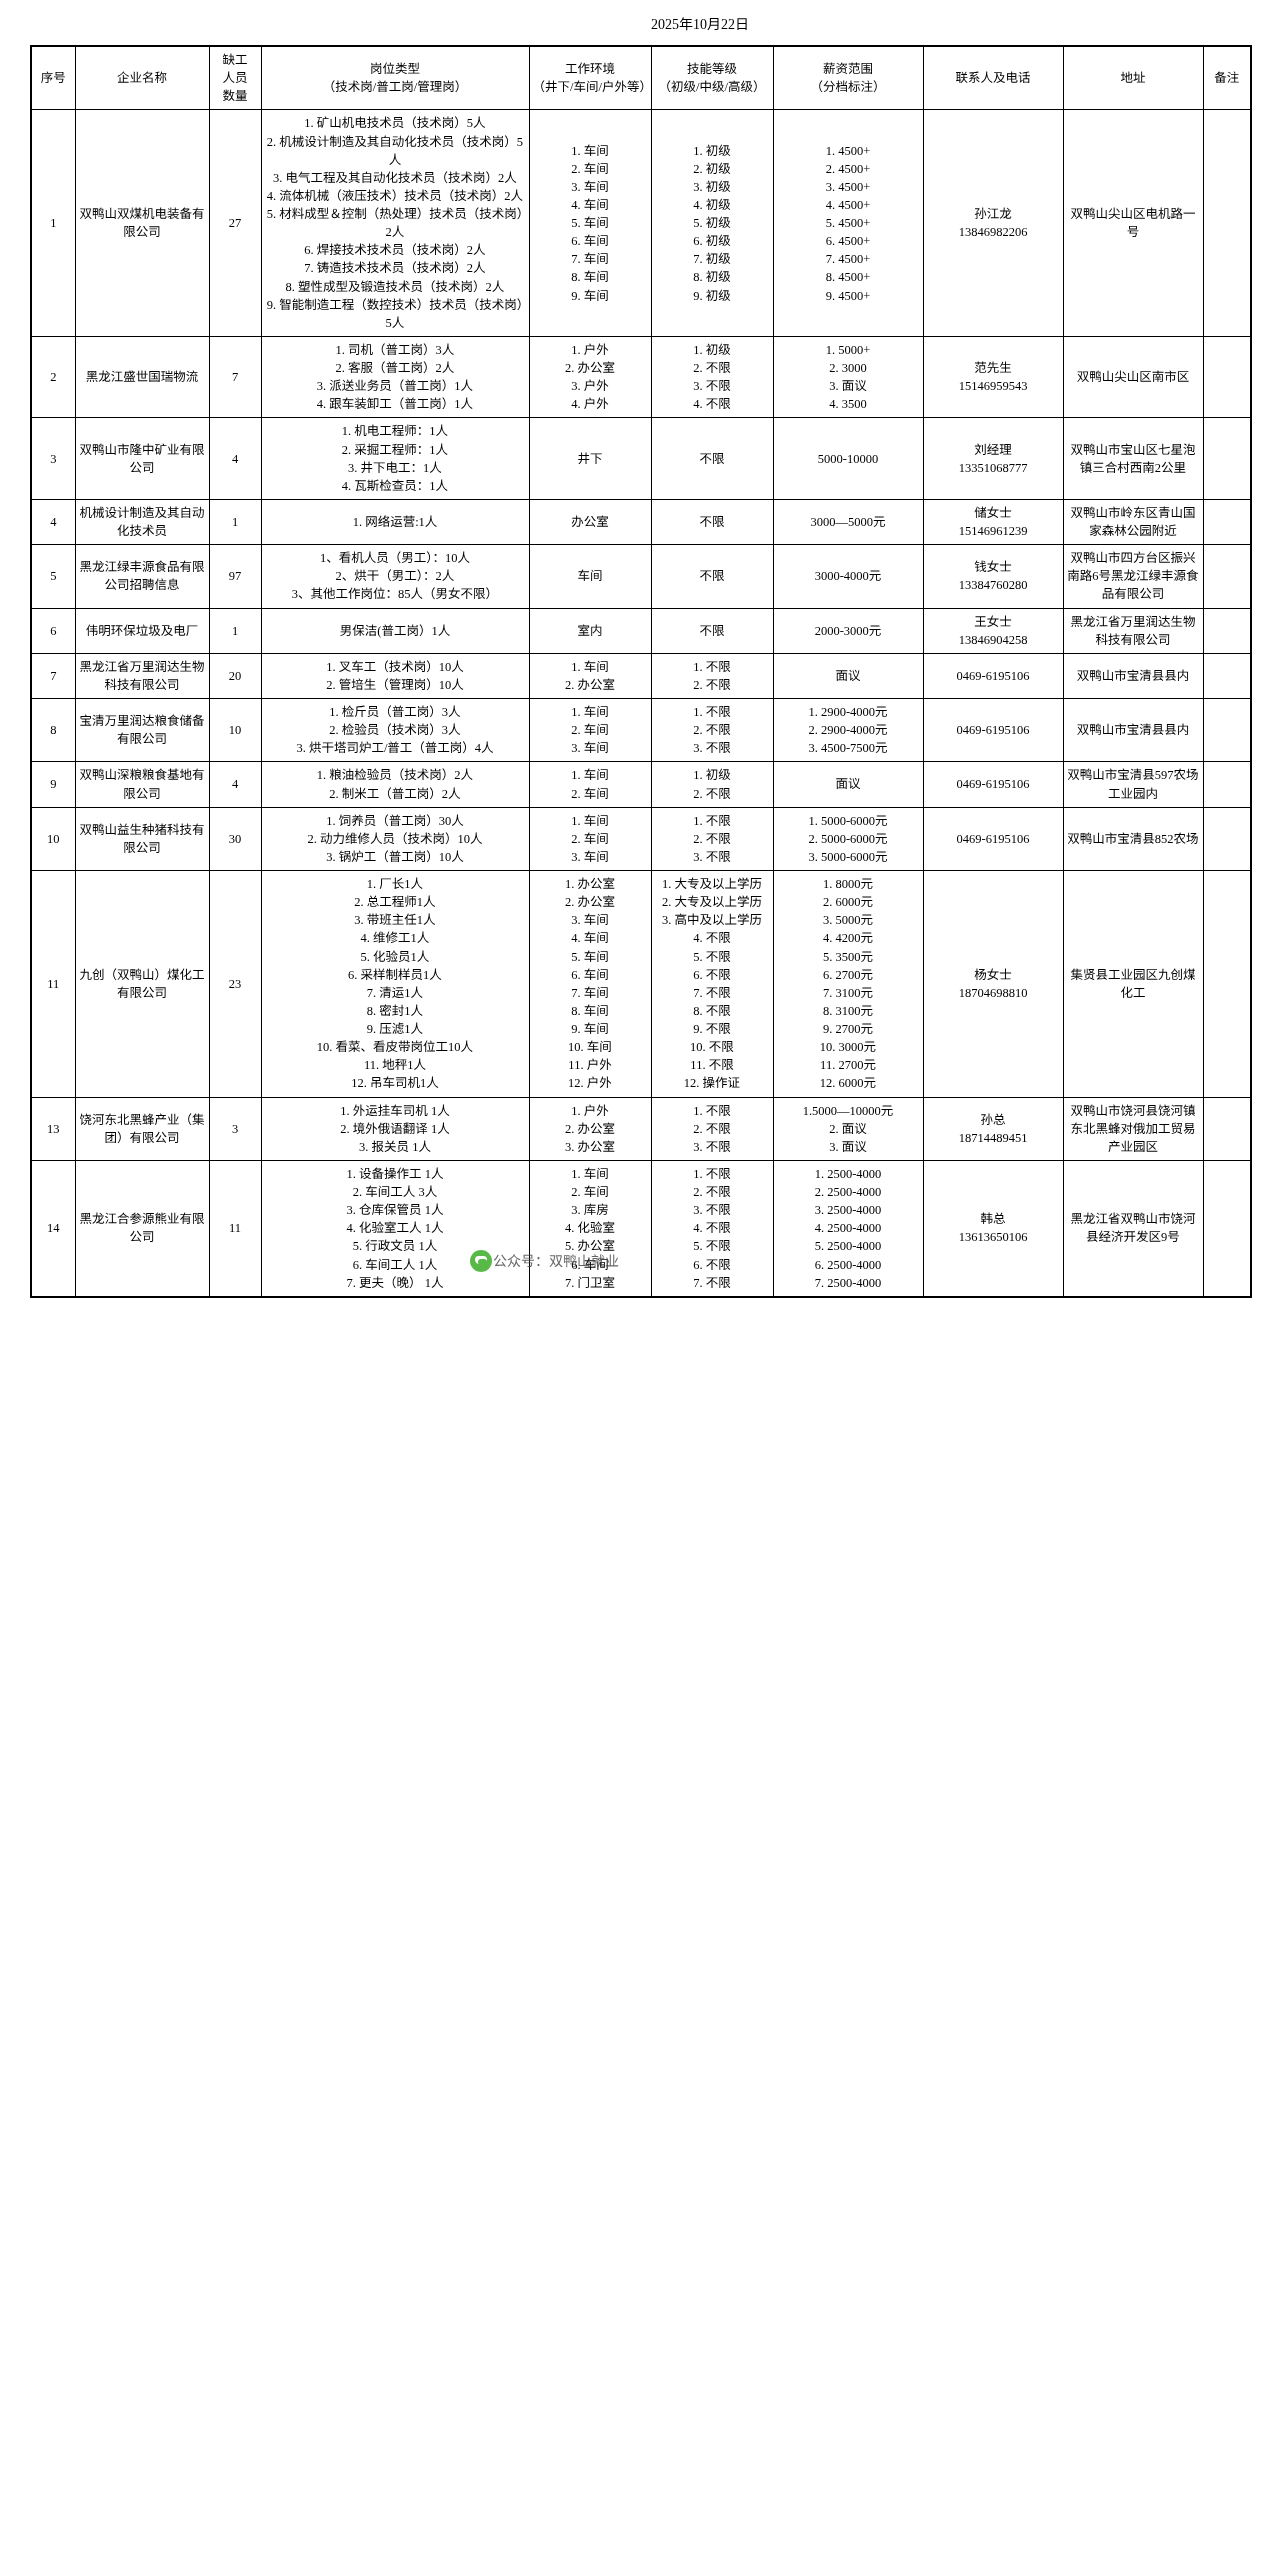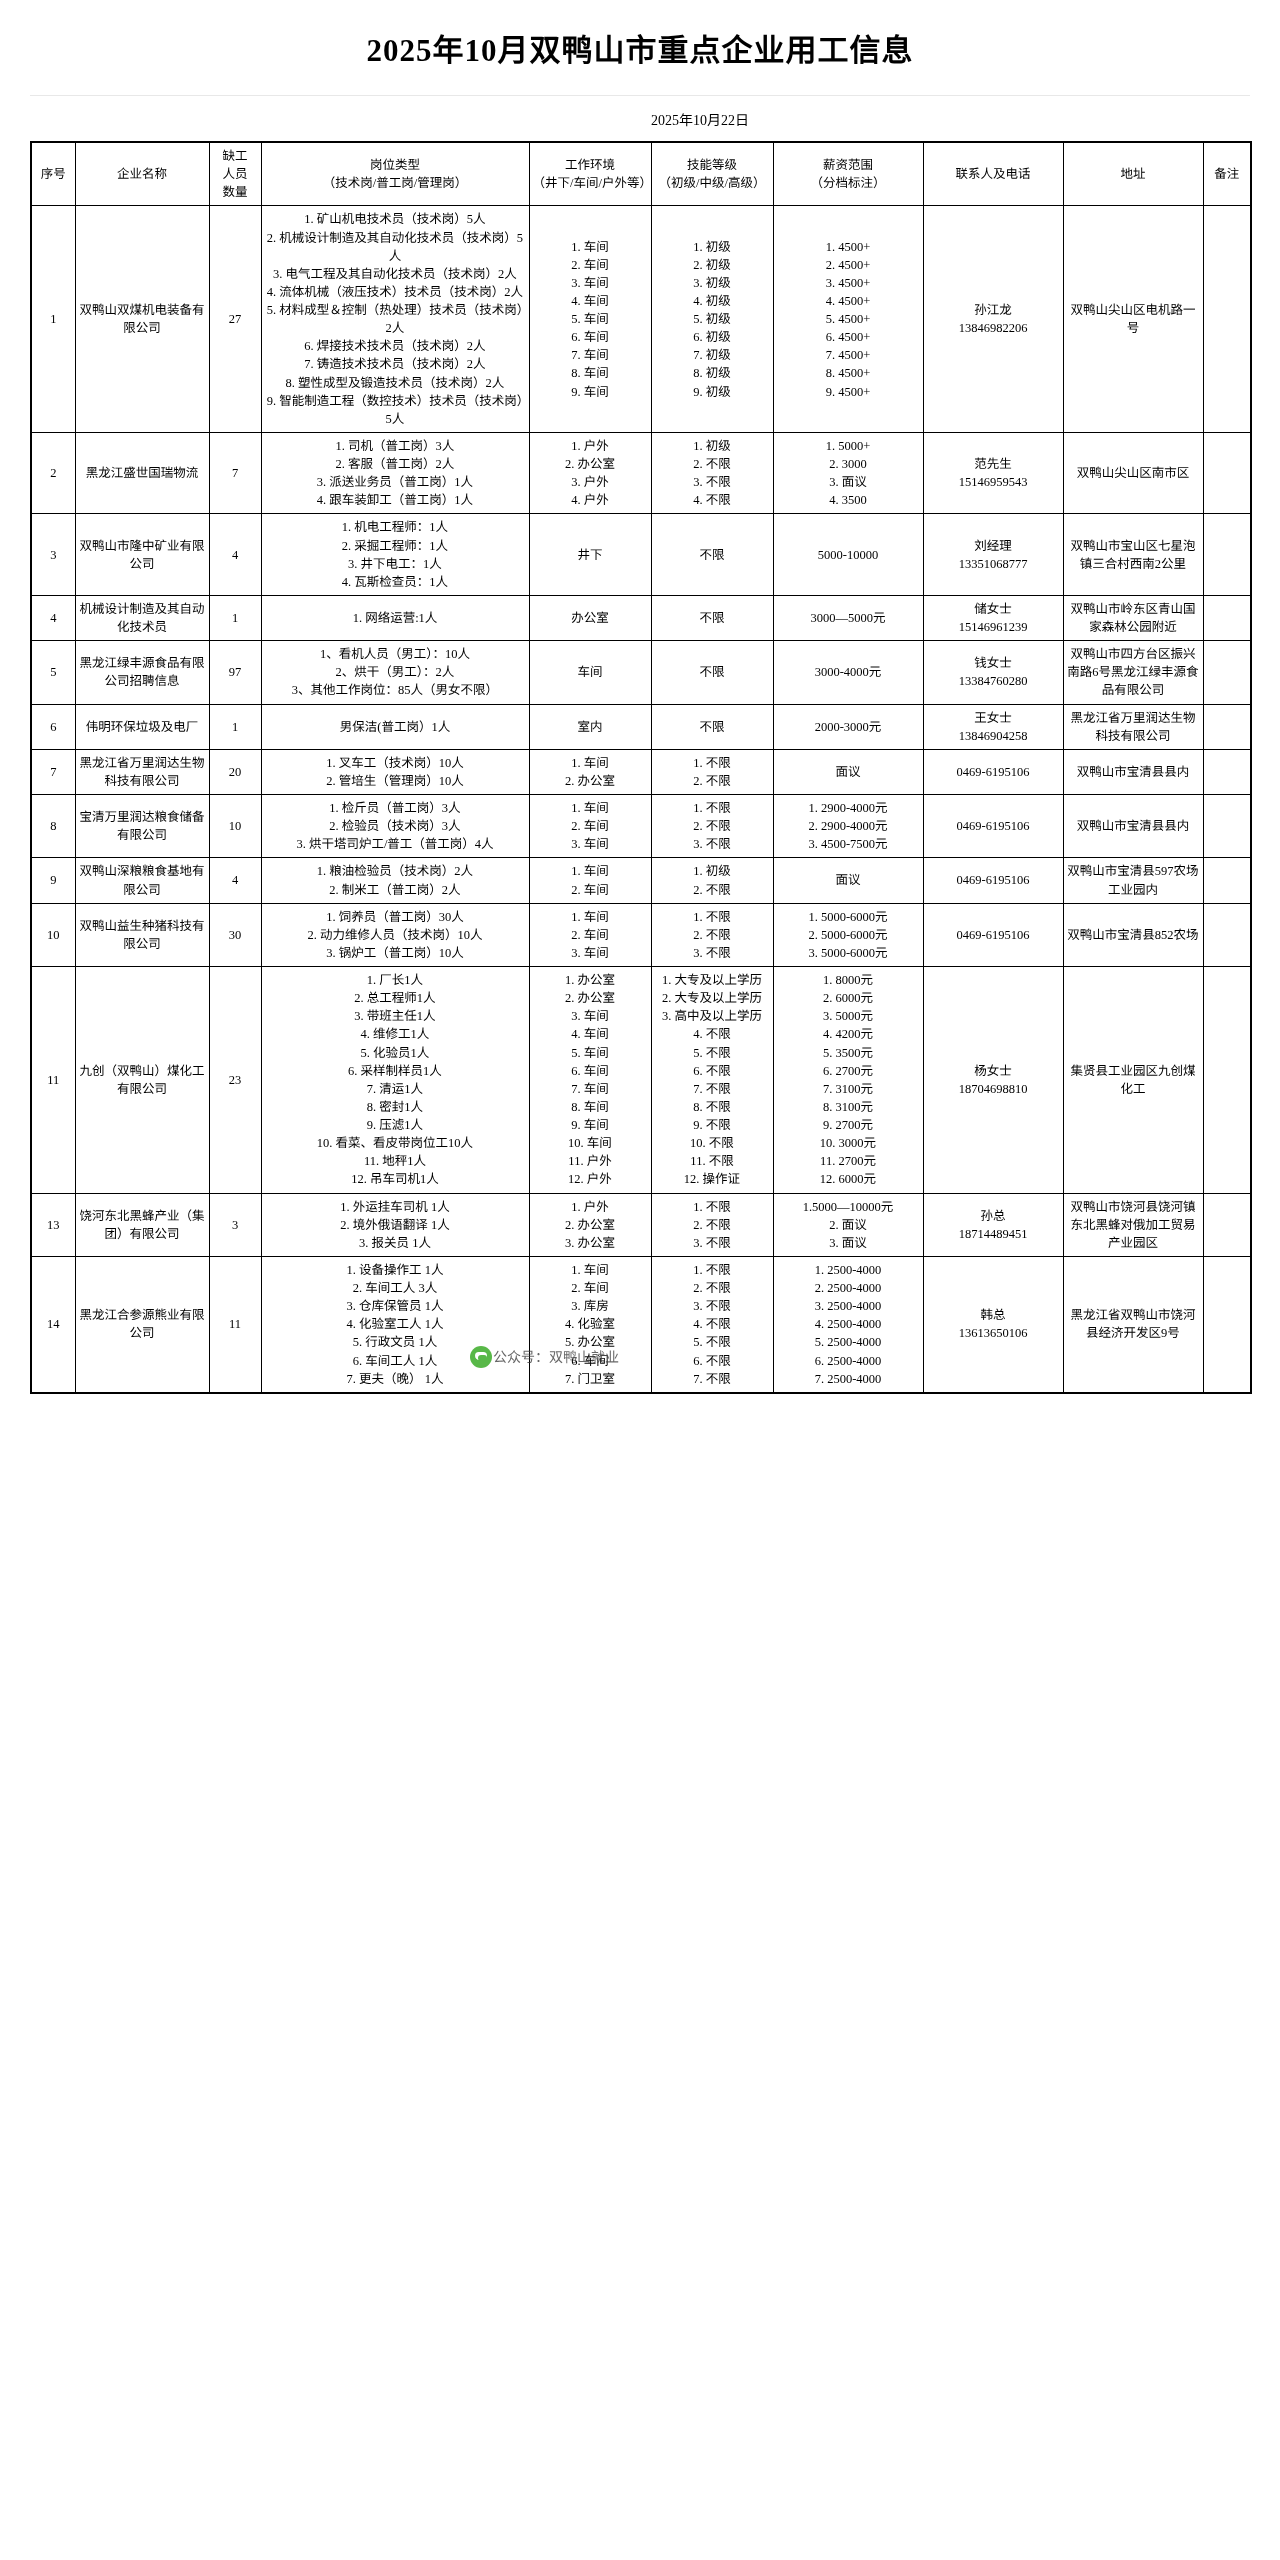--- a/index.html
+++ b/index.html
@@ -117,23 +117,20 @@
     border-radius: 5px;
     background: #2aa515;
   }
   .wm-text { white-space: nowrap; font-family: "Liberation Sans", sans-serif; }
 </style>
 </head>
 <body>
 
 <div class="page">
 
-  <div class="title-band">
-    <div class="doc-title">2025年10月双鸭山市重点企业用工信息</div>
-  </div>
 
   <div class="date-band">
     <div class="doc-date">2025年10月22日</div>
   </div>
 
   <table class="sheet">
     <colgroup>
       <col class="col-seq">
         <col class="col-company">
         <col class="col-qty">

